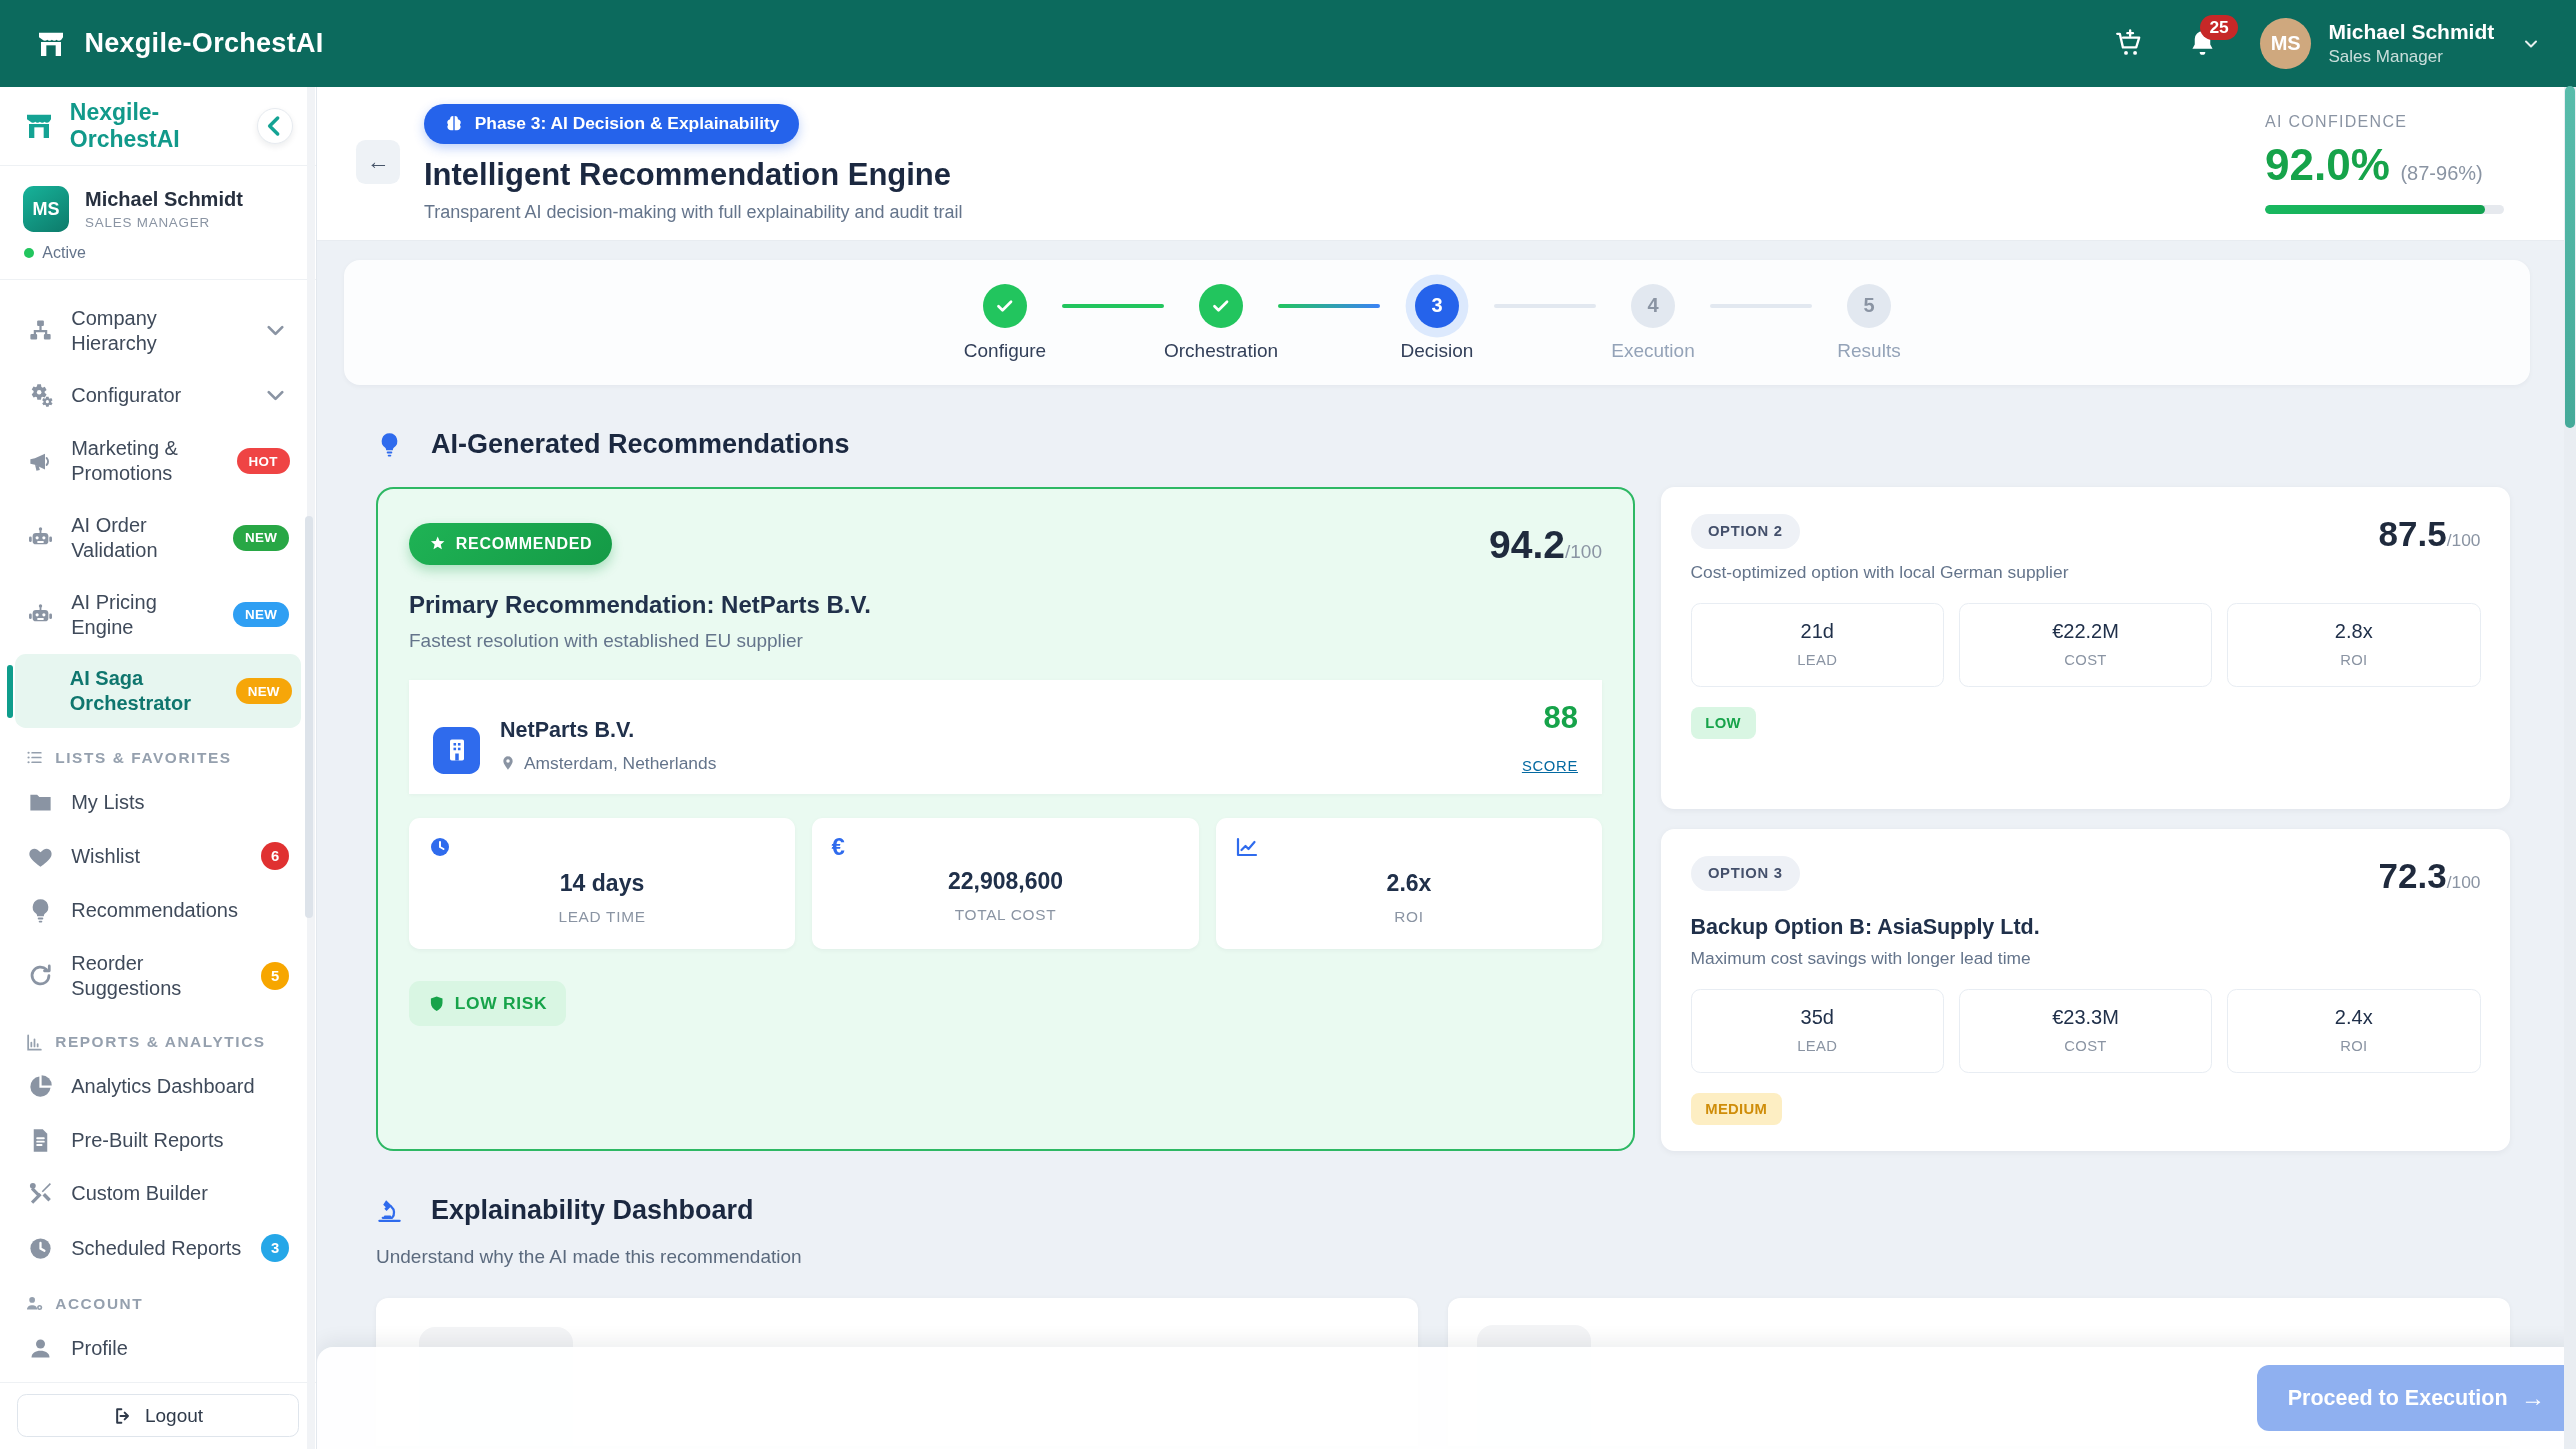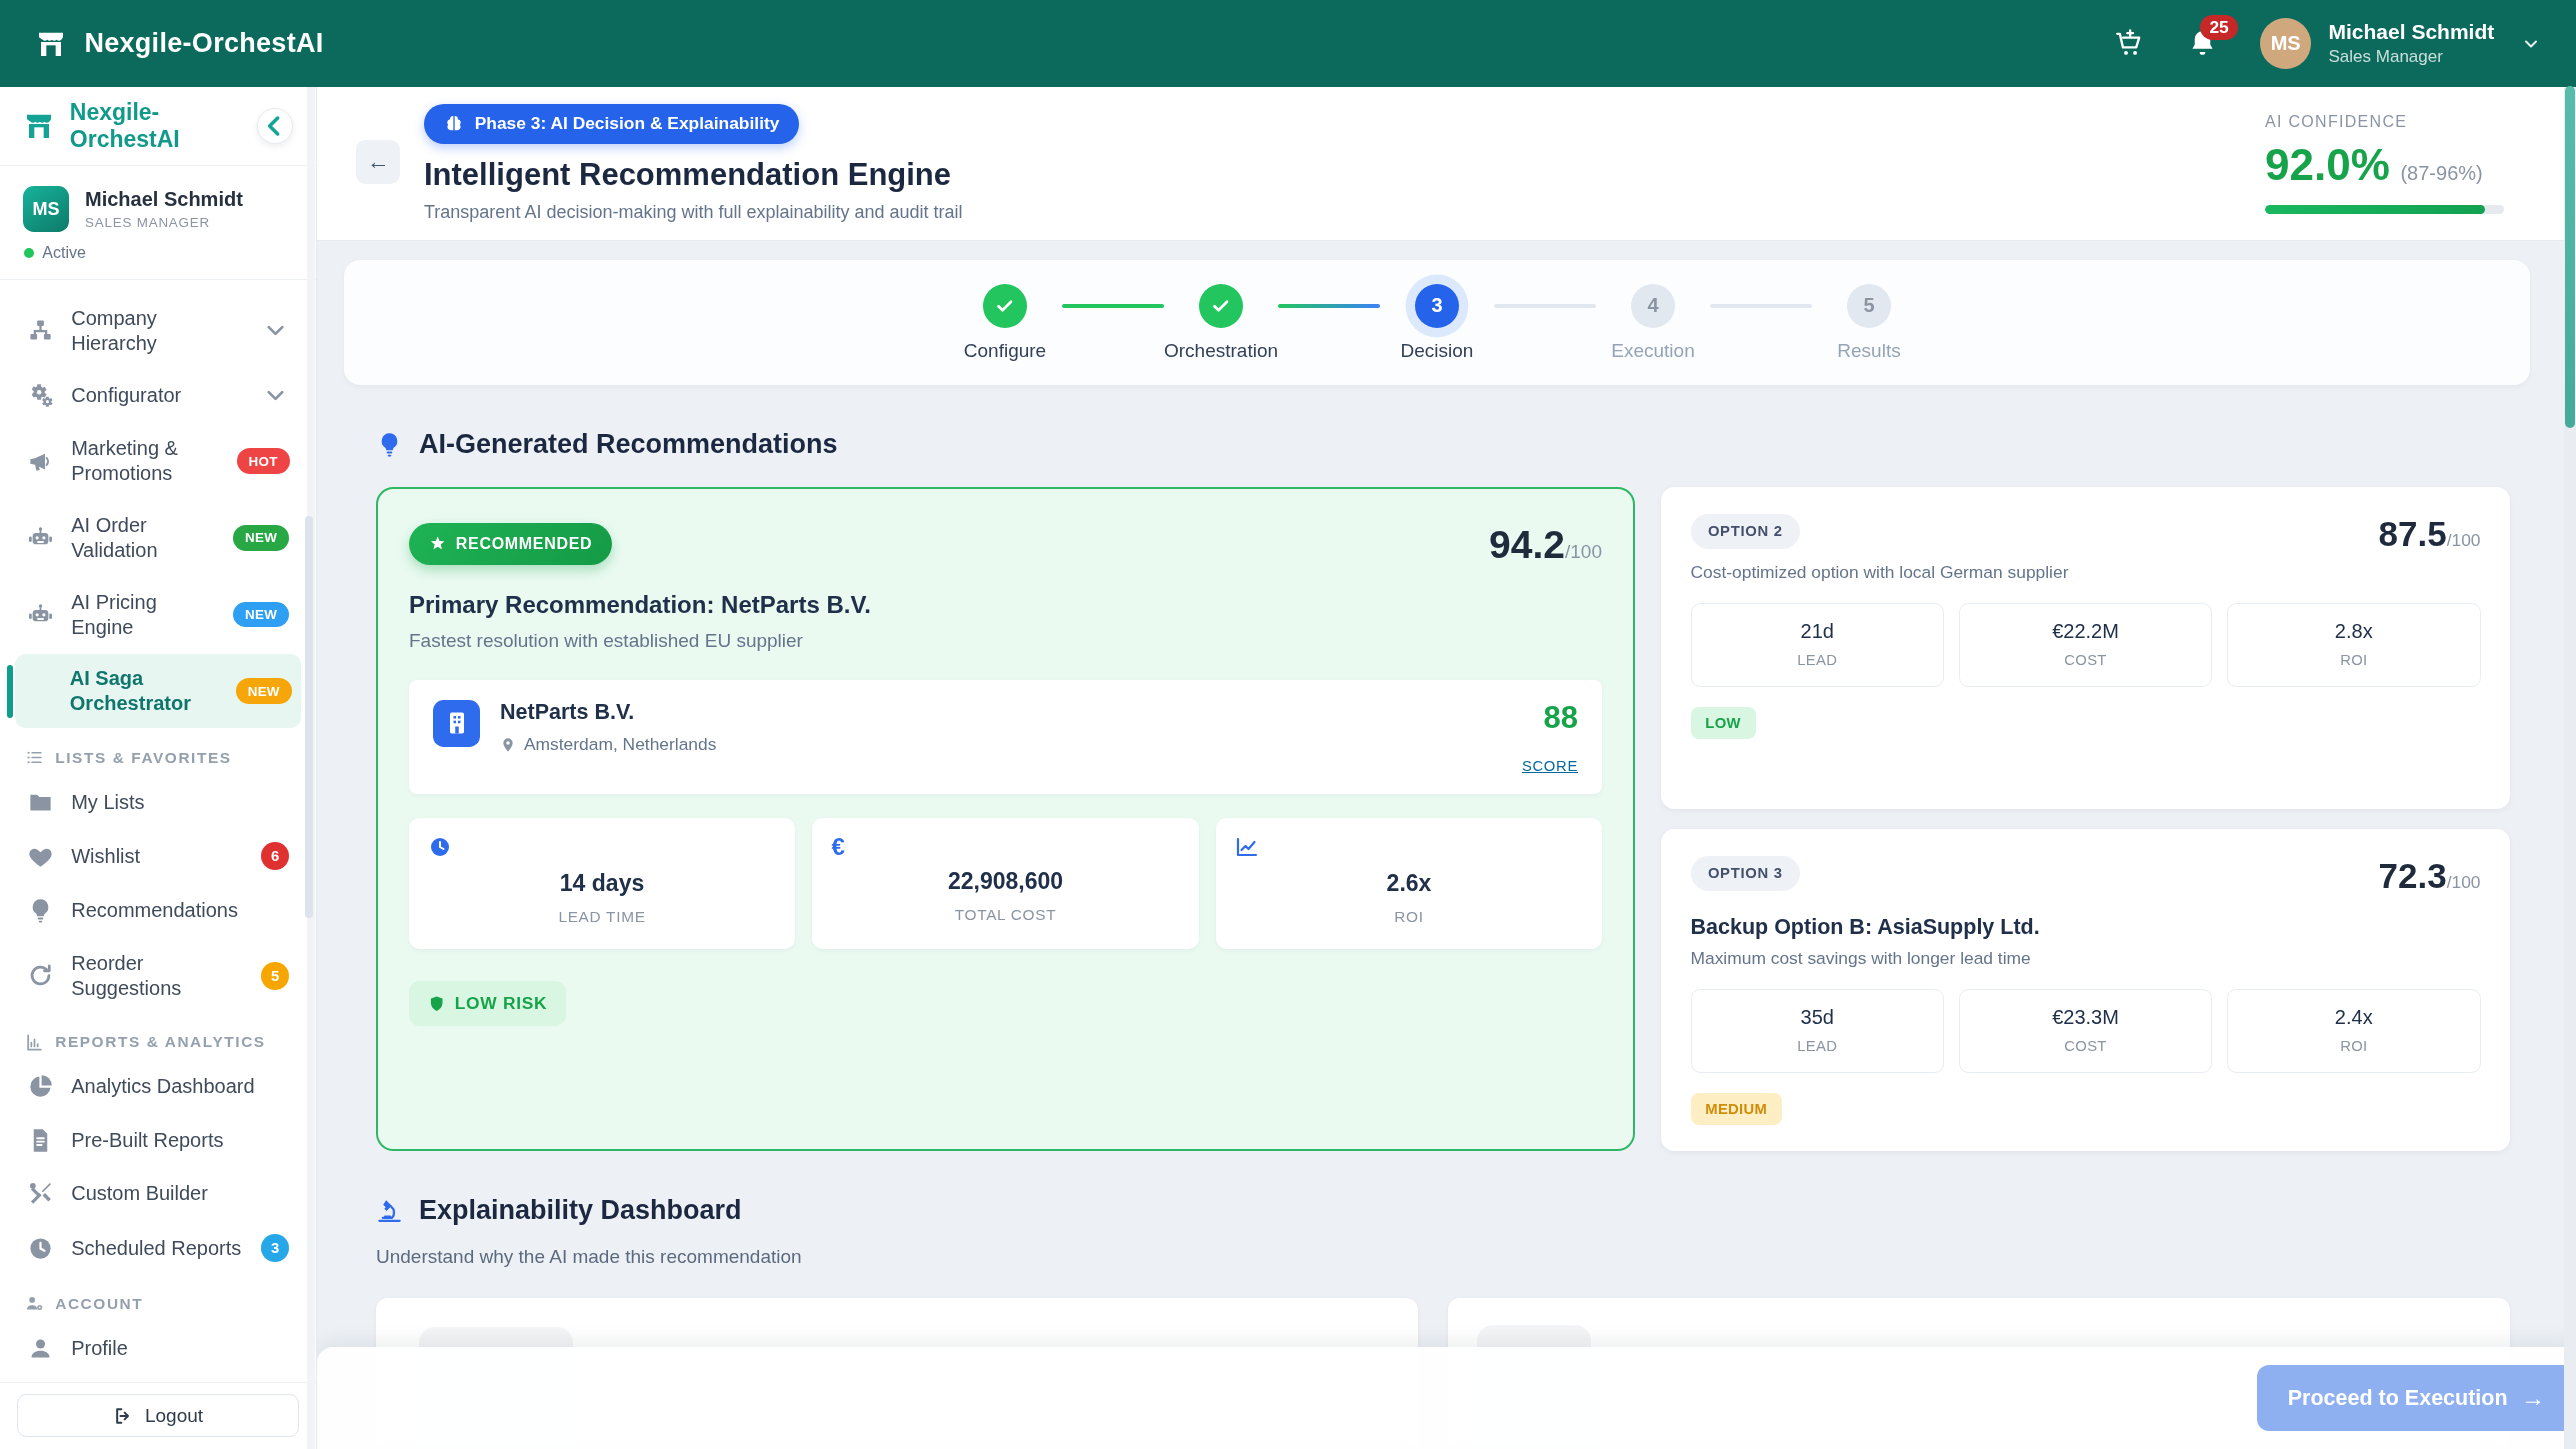--- a/index.html
+++ b/index.html
@@ -94,37 +94,37 @@
   .step.active .step-circle { background:#2563eb; color:#fff; box-shadow:0 0 0 9.4px rgba(59,130,246,.16); }
   .step.pending .step-circle { background:#e2e8f0; color:#8a94a3; }
   .step-label { margin-top:12px; font-size:19px; color:#33405a; }
   .step.pending .step-label { color:#94a3b8; }
   .connector { width:102px; height:4.7px; border-radius:2.7px; margin-top:20px; }
   .c-done { background:#22c55e; }
   .c-mix { background:linear-gradient(90deg,#22c55e,#3b82f6); }
   .c-off { background:#e2e8f0; }
 
   
-  .section-head { display:flex; align-items:center; gap:16px; margin:44px 66px 0 59px; }
+  .section-head { display:flex; align-items:center; gap:28px; margin:44px 66px 0 59px; }
   .section-head .ico { font-size:27px; color:#2f6bed; }
   .section-title { font-size:27px; font-weight:bold; color:#1b2840; }
   .section-sub { margin:20px 66px 0 59px; font-size:19px; color:#5b6a7e; }
 
   
   .cards-row { display:flex; gap:26px; margin:27px 66px 0 59px; align-items:flex-start; }
   .primary-card { width:1259px; background:#eafaf1; border:2px solid #2eb864; border-radius:17.4px; padding:34px 31px; height:664px; }
   .pc-top { display:flex; justify-content:space-between; align-items:flex-start; }
   .rec-pill { display:inline-flex; align-items:center; gap:9.4px; background:linear-gradient(135deg,#1fb355,#149a46); color:#fff; font-size:16px; font-weight:bold; letter-spacing:0.7px; border-radius:670px; padding:12px 20px; box-shadow:0 5.4px 12px rgba(22,163,74,.3); }
   .rec-pill .ico { font-size:17.4px; }
   .score-big { display:flex; align-items:baseline; }
   .score-num { font-size:39px; font-weight:bold; color:#1f2a3d; }
   .score-den { font-size:19px; color:#8a94a3; }
   .pc-title { font-size:24px; font-weight:bold; color:#20304a; margin-top:24px; }
   .pc-sub { font-size:19px; color:#64748b; margin-top:10.7px; }
-  .supplier-row { margin-top:28px; background:#fff; border-radius:8px; padding:20px 24px; display:flex; align-items:flex-start; box-shadow:0 1.3px 4px rgba(15,23,42,.04); }
+  .supplier-row { margin-top:28px; background:#fff; border-radius:0; padding:20px 24px; display:flex; align-items:flex-end; box-shadow:0 1.3px 4px rgba(15,23,42,.04); }
   .sup-icon { width:47px; height:47px; border-radius:10.7px; background:#2f6bed; display:flex; align-items:center; justify-content:center; font-size:28px; }
   .sup-meta { margin-left:20px; flex:1; }
   .sup-name { font-size:21.5px; font-weight:bold; color:#20304a; }
   .sup-loc { display:flex; align-items:center; gap:8px; margin-top:9.4px; color:#64748b; font-size:17.4px; }
   .sup-loc .ico { font-size:16px; color:#8a94a3; }
   .sup-score { text-align:right; }
   .sup-score-num { font-size:31px; font-weight:bold; color:#16a34a; }
   .sup-score-label { font-size:14.8px; color:#0369a1; letter-spacing:0.7px; margin-top:22px;text-decoration:underline; }
   .metrics-row { display:flex; gap:17.4px; margin-top:24px; }
   .metric-tile { flex:1; background:#fff; border-radius:10.7px; box-shadow:0 1.3px 4px rgba(15,23,42,.04); padding:17.4px 19px 23px; position:relative; }

